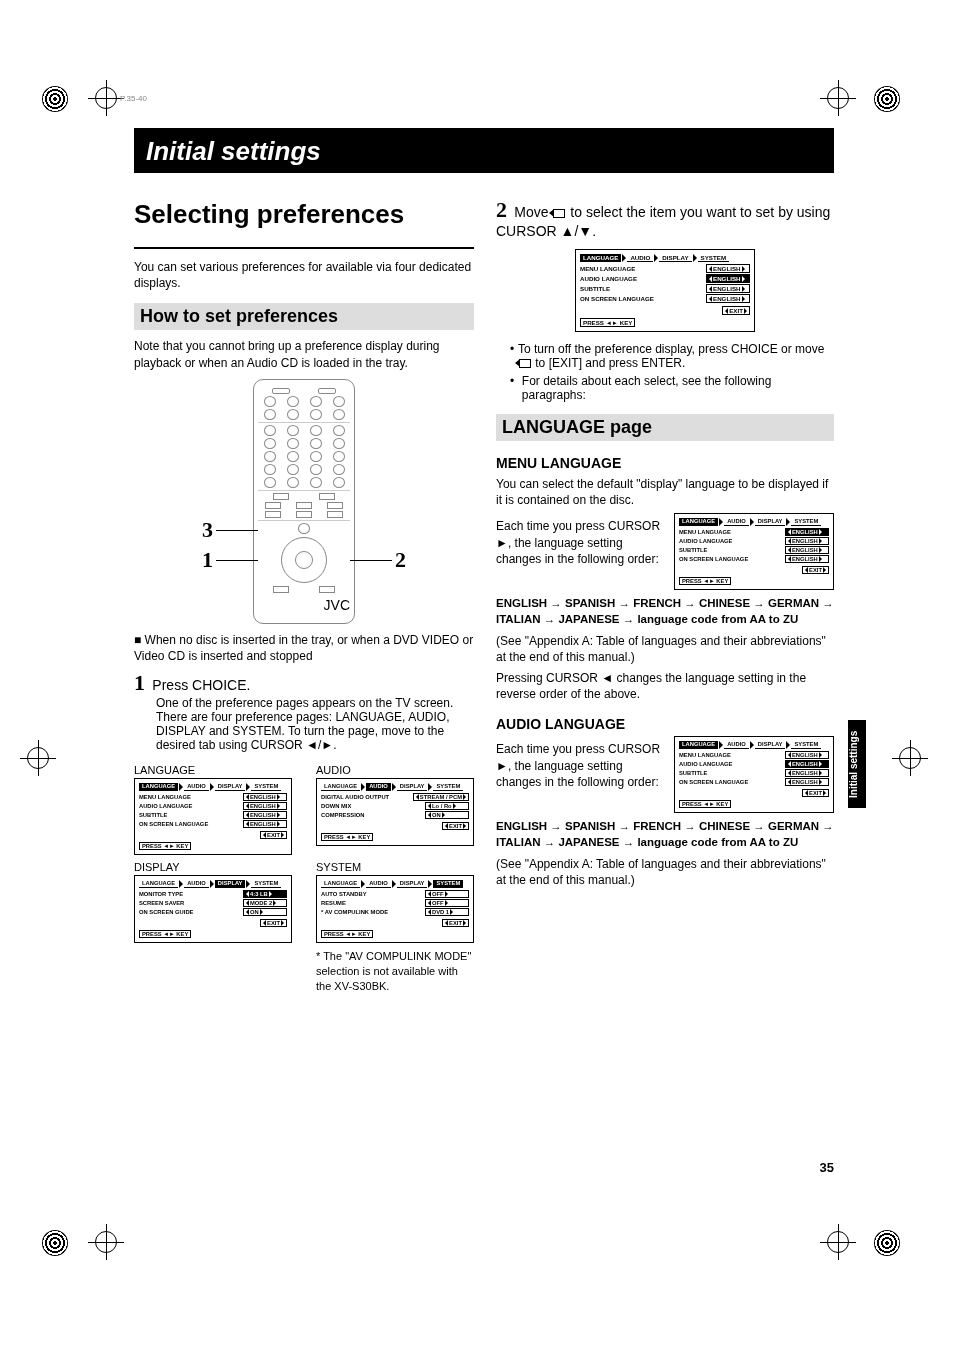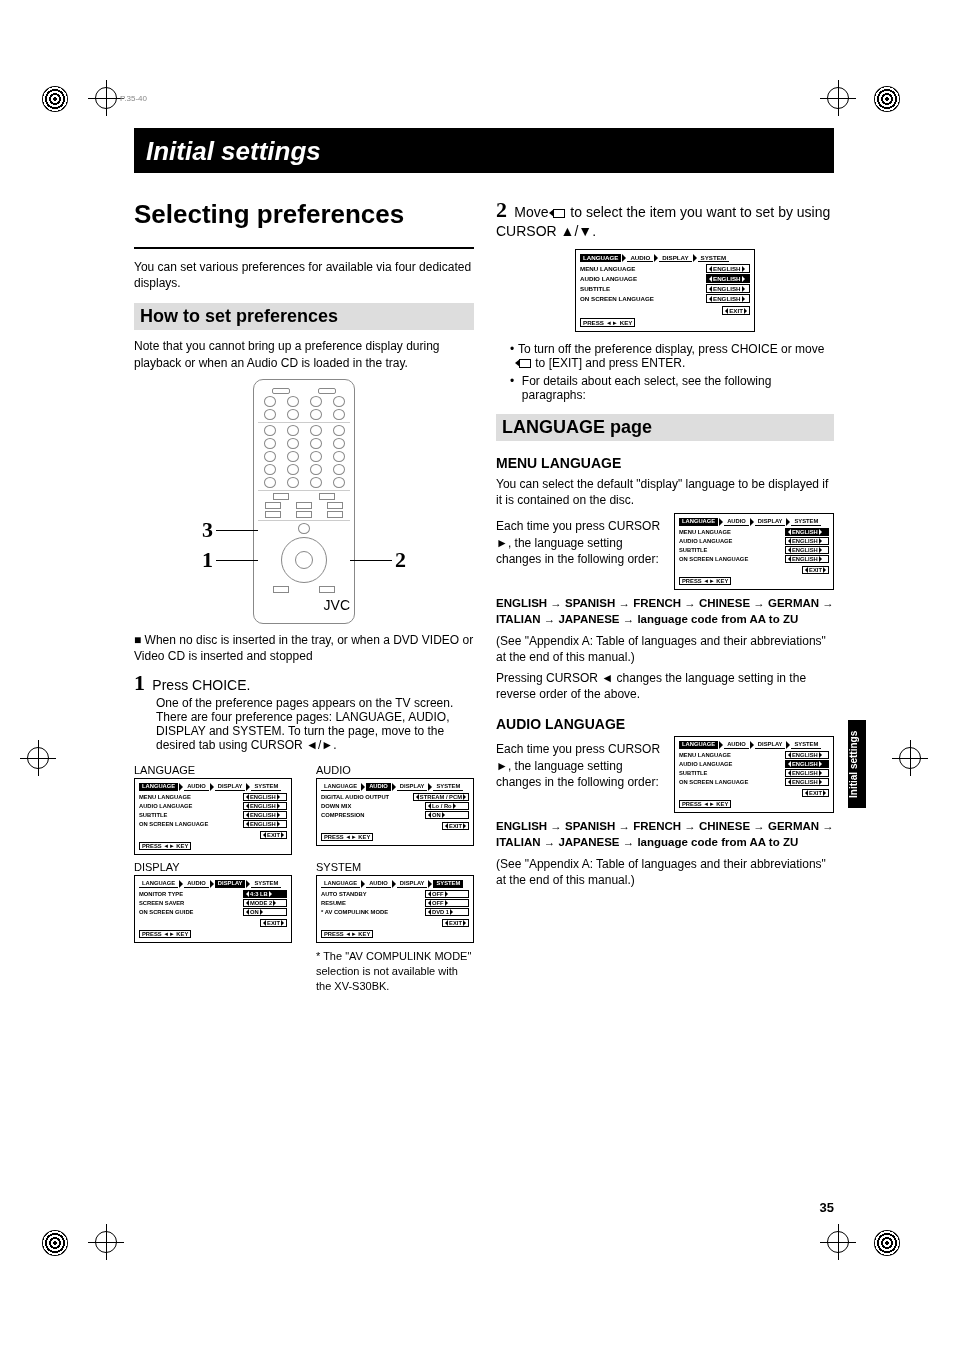--- a/index.html
+++ b/index.html
@@ -283,21 +283,21 @@
     font-size: 10px;
     font-weight: bold;
     writing-mode: vertical-rl;
     text-align: center;
     padding: 4px 0;
     transform: rotate(180deg);
   }
   .footer-num {
     position: absolute;
     right: 120px;
-    top: 1200px;
+    top: 1160px;
     font-size: 13px;
     font-weight: bold;
   }
   .cursor-glyph {
     display: inline-block;
     border: 1px solid #000;
     width: 10px;
     height: 7px;
     position: relative;
     vertical-align: middle;

